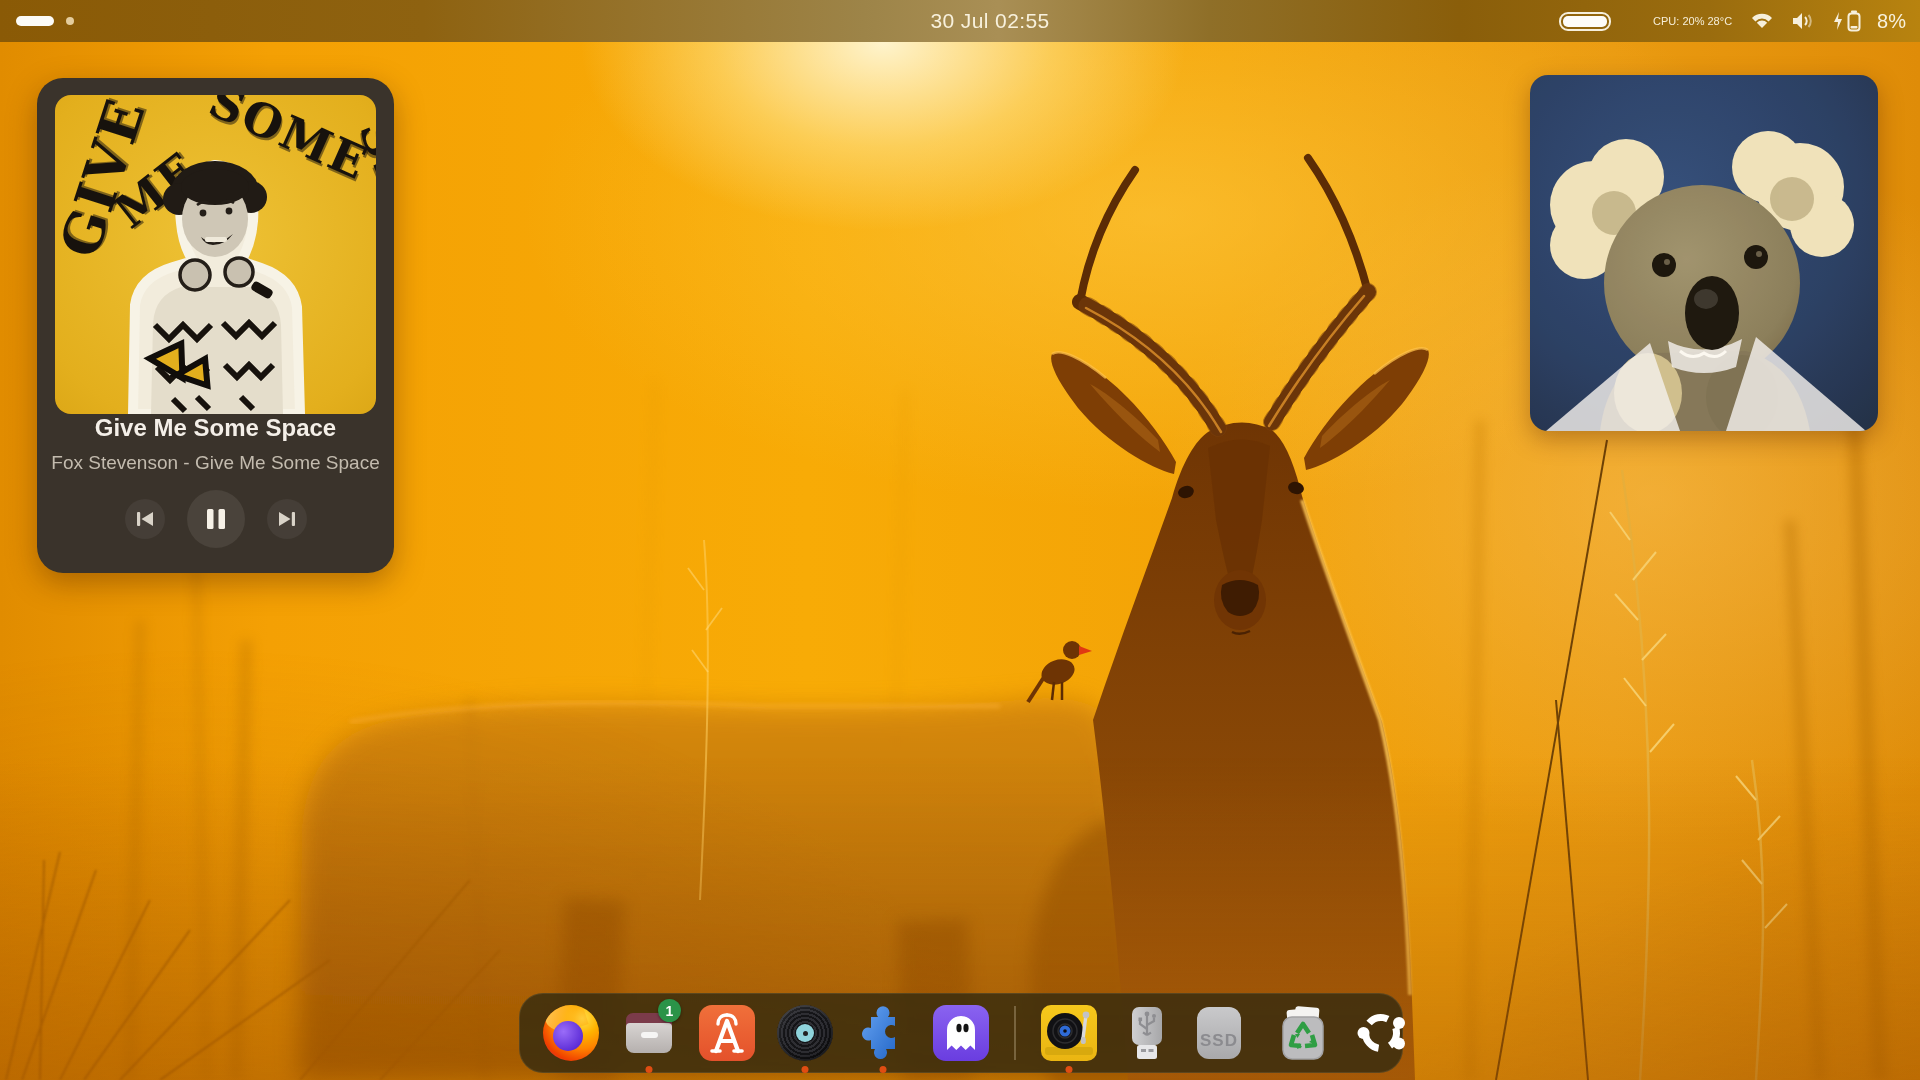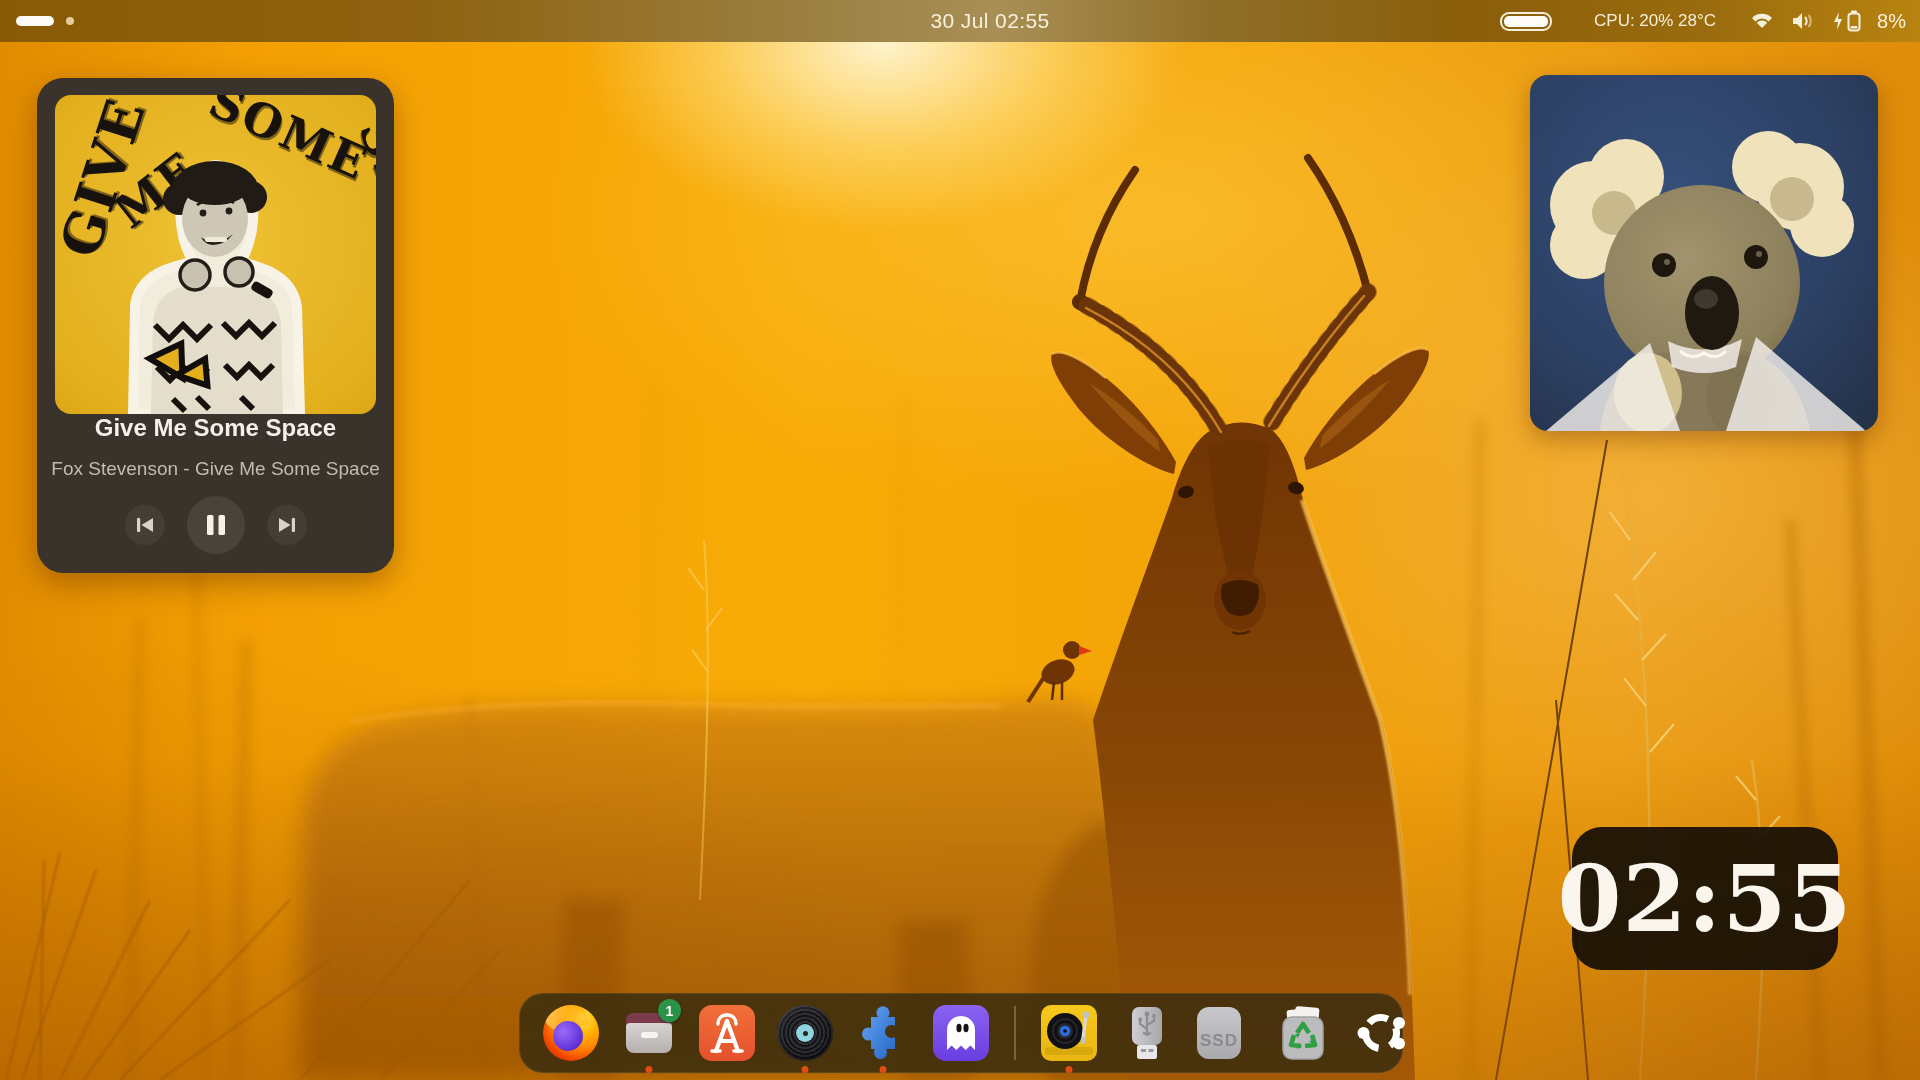--- a/index.html
+++ b/index.html
@@ -29,38 +29,38 @@
     background:linear-gradient(90deg,#8a5a06 0%,#8e6210 22%,#9d8448 45%,#a98f55 52%,#8f6f28 63%,#8a5e0a 76%,#9a6c0e 89%,#b8830f 100%);
     color:#f6eed8;padding-left:32px; }
   .ws-group { position:absolute; left:16px; top:0; height:42px; display:flex; align-items:center; gap:12px; }
   .ws-pill { width:38px; height:10px; border-radius:6px; background:#fcfbf7; }
   .ws-dot { width:8px; height:8px; border-radius:50%; background:rgba(243,224,183,.85); }
   .bar-clock { position:absolute; left:990px; top:0; transform:translateX(-50%); height:42px;
     display:flex; align-items:center; font-size:21px; letter-spacing:.4px; color:#f8f1dd; font-weight:500; }
   .tray { position:absolute; right:14px; top:0; height:42px; display:flex; align-items:center; gap:16px; }
   .batt-widget { width:52px; height:19px; border:2px solid #f6efdc; border-radius:9px; padding:2px; margin-right:26px; }
   .batt-widget .fill { width:100%; height:100%; border-radius:5px; background:#fdfcf8; }
-  .cpu-text { font-size:17px; color:#f6eed8; margin-right:18px; }
+  .cpu-text { font-size:11px; color:#f6eed8; margin-right:2px; }
   .tray svg { display:block; }
   .batt-pct { font-size:20px; color:#f8f1dd; }
 
   
   .media-card { position:absolute; left:37px; top:78px; width:357px; height:495px;
     background:rgba(52,47,44,.97); border-radius:26px; box-shadow:0 10px 30px rgba(60,20,0,.35);
     display:flex; flex-direction:column; align-items:center; }
   .album { position:relative; width:321px; height:319px; margin-top:17px; border-radius:16px; overflow:hidden;
     background:radial-gradient(260px 260px at 50% 45%, #eec235, #e3af1d 75%, #d9a414 100%); }
   .album-word { position:absolute; font-family:"DejaVu Serif", serif; font-weight:bold; color:#17120d;
     letter-spacing:2px; text-shadow:2px 2px 0 rgba(23,18,13,.5); }
   .aw-give  { left:-8px;  top:150px; font-size:54px; transform:rotate(-72deg); transform-origin:left top; }
   .aw-me    { left:56px;  top:68px;  font-size:46px; transform:rotate(-38deg); }
   .aw-some  { left:150px; top:10px;  font-size:46px; transform:rotate(24deg); }
   .aw-space { left:258px; top:88px;  font-size:50px; transform:rotate(68deg); }
   .media-title { font-size:24px; font-weight:bold; color:#f4efe8; }
-  .media-artist { margin-top:16px; font-size:19px; color:#c3bbae; }
+  .media-artist { margin-top:10px; font-size:19px; color:#c3bbae; }
   .media-controls { margin-top:16px; display:flex; align-items:center; gap:22px; }
   .ctl-btn { border:none; cursor:pointer; display:flex; align-items:center; justify-content:center;
     border-radius:50%; background:#453e37; }
   .ctl-small { width:40px; height:40px; }
   .ctl-big { width:58px; height:58px; background:#4a433b; }
 
   
   .photo-widget { position:absolute; left:1530px; top:75px; width:348px; height:356px;
     border-radius:18px; overflow:hidden; box-shadow:0 8px 24px rgba(80,30,0,.35); }
 
@@ -401,23 +401,20 @@
       <circle cx="134" cy="190" r="12" fill="#0c0a08"></circle>
         <circle cx="226" cy="182" r="12" fill="#0c0a08"></circle>
       <circle cx="137" cy="187" r="3" fill="#5f5848"></circle>
         <circle cx="229" cy="179" r="3" fill="#5f5848"></circle>
       <ellipse cx="182" cy="238" rx="27" ry="37" fill="#0e0c0a"></ellipse>
       <ellipse cx="176" cy="224" rx="12" ry="10" fill="rgba(255,255,255,.14)"></ellipse>
       <rect width="348" height="356" fill="rgba(255,196,90,.07)"></rect>
     </svg>
   </div>
 
-  <div class="clock-widget">
-    <span class="clock-time">02:55</span>
-  </div>
 
   <div class="dock">
 
     <div class="dock-item">
       <div class="icon-firefox">
         <div class="flame"></div>
           <div class="globe"></div>
       </div>
     </div>
 

